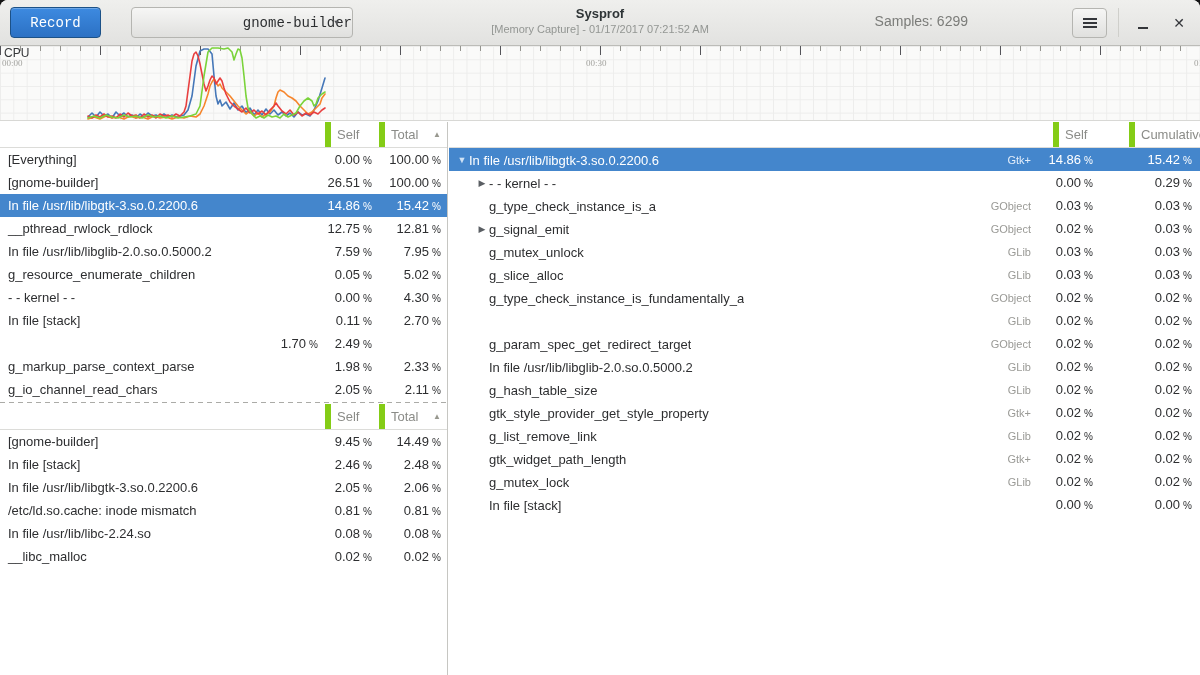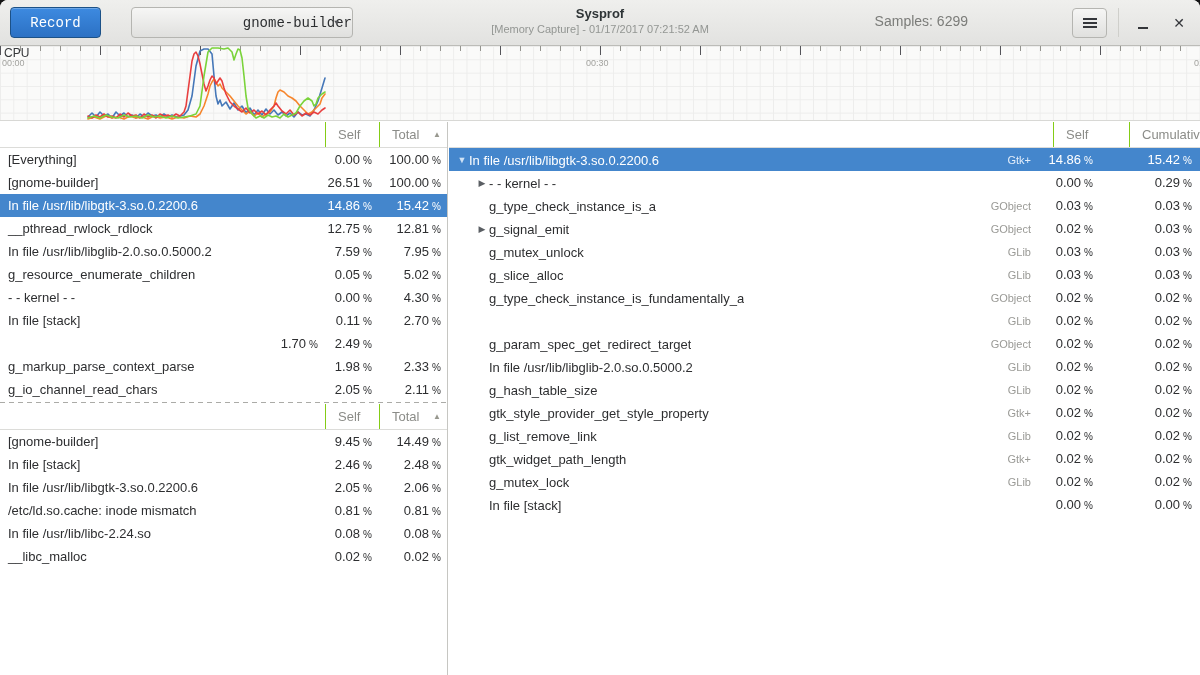--- a/index.html
+++ b/index.html
@@ -58,34 +58,34 @@
     background-color:#fafaf9;
     background-image:
       linear-gradient(#ededec 1px, transparent 1px),
       linear-gradient(90deg,#ededec 1px, transparent 1px);
     background-size:13.33px 13.33px;
     border-bottom:1px solid #d8d8d5;
   }
   .graph svg { position:absolute; inset:0; }
   .cpu-label { position:absolute; left:4px; top:0px; font-size:12px; color:#36383a; }
   .tlabel {
-    position:absolute; top:12px; font-family:Liberation Sans, sans-serif;
+    position:absolute; top:12px; font-family:Liberation Serif, serif;
     font-size:9px; color:#a3a39f; white-space:nowrap;
   }
   
   .panes { position:absolute; top:122px; left:0; right:0; bottom:0; background:#fff; }
   .left-pane  { position:absolute; left:0; top:0; bottom:0; width:448px; border-right:1px solid #c6c6c2; background:#fff; }
   .right-pane { position:absolute; left:449px; top:0; bottom:0; right:0; background:#fff; }
   .thead { display:grid; height:26px; line-height:25px; color:#8b8c88; background:#fff;
            border-bottom:1px solid #dcdcd9; }
   .left-pane .thead  { grid-template-columns:325px 54px 69px; }
   .right-pane .thead { grid-template-columns:590px 62px 1fr;gap:14px; }
   .th { overflow:hidden; white-space:nowrap; }
   .th.name { padding-left:8px;margin-top:24px; }
-  .th.num  { padding-left:12px; border-left:1px solid #84cc16; }
+  .th.num  { padding-left:6px; border-left:6px solid #84cc16; }
   .th.sortcol { display:flex; justify-content:space-between; align-items:center; padding-right:7px; }
   .sort { font-size:8px; color:#98988f; }
   .row { display:grid; height:23px; line-height:23px; white-space:nowrap; }
   .left-pane .row  { grid-template-columns:325px 54px 69px; }
   .right-pane .row { grid-template-columns:590px 62px 1fr; }
   .cell-name { padding-left:8px; overflow:hidden; }
   .cell-num  { text-align:right; padding-right:7px; }
   .right-pane .cell-num { padding-right:8px; }
   .pct { font-size:10px; margin-left:3px; }
   .row.selected { background:#4486cc; color:#ffffff; }

